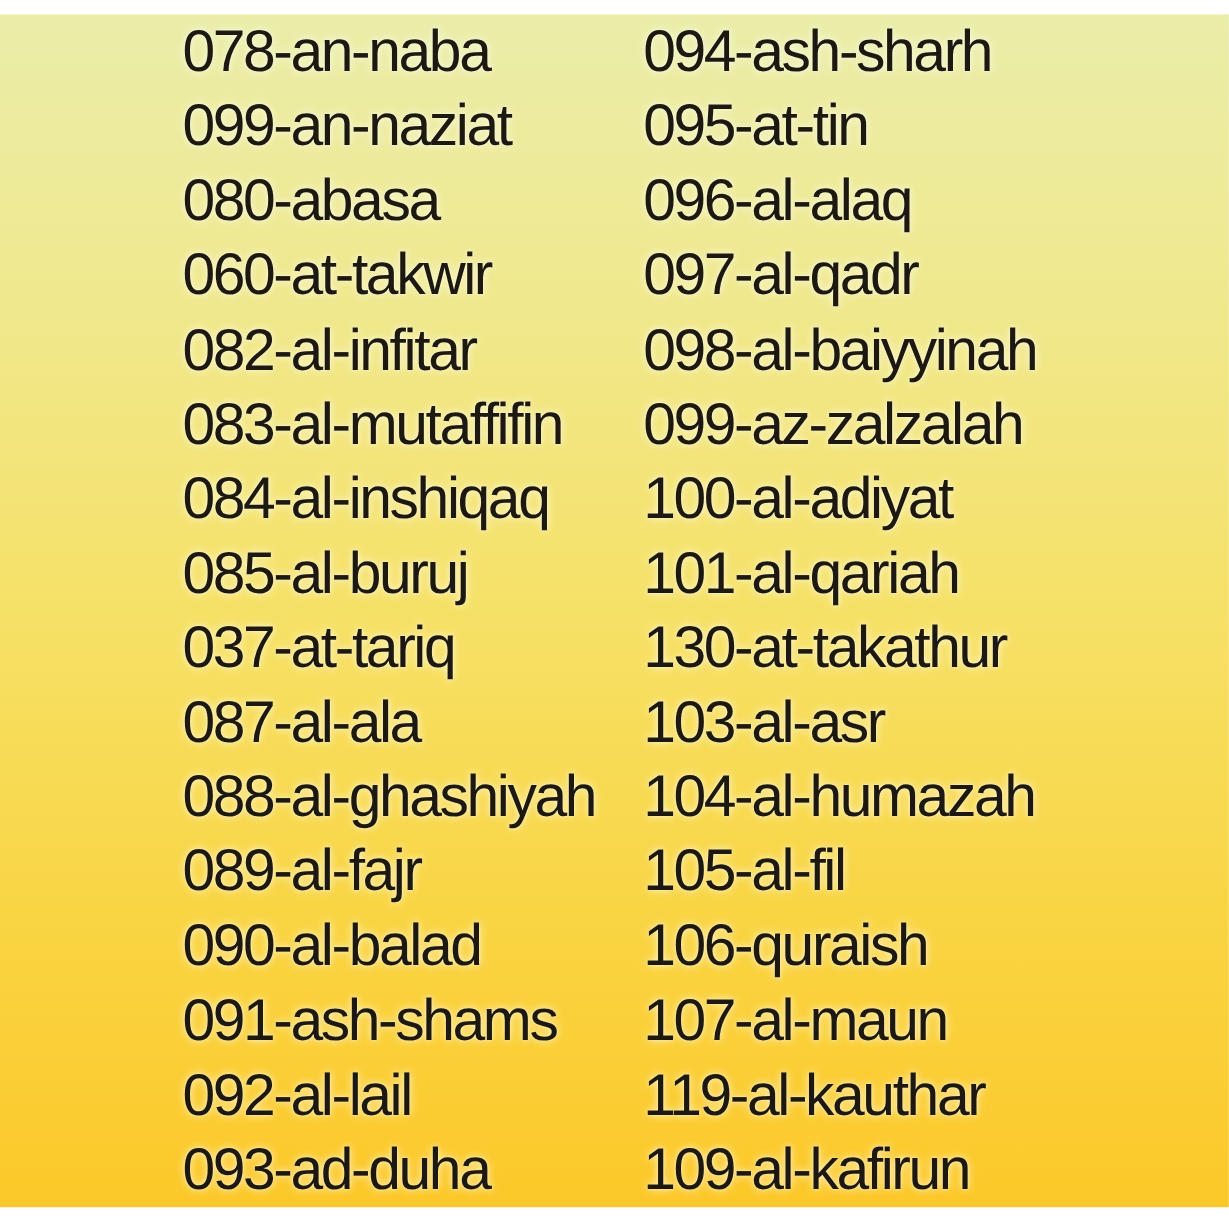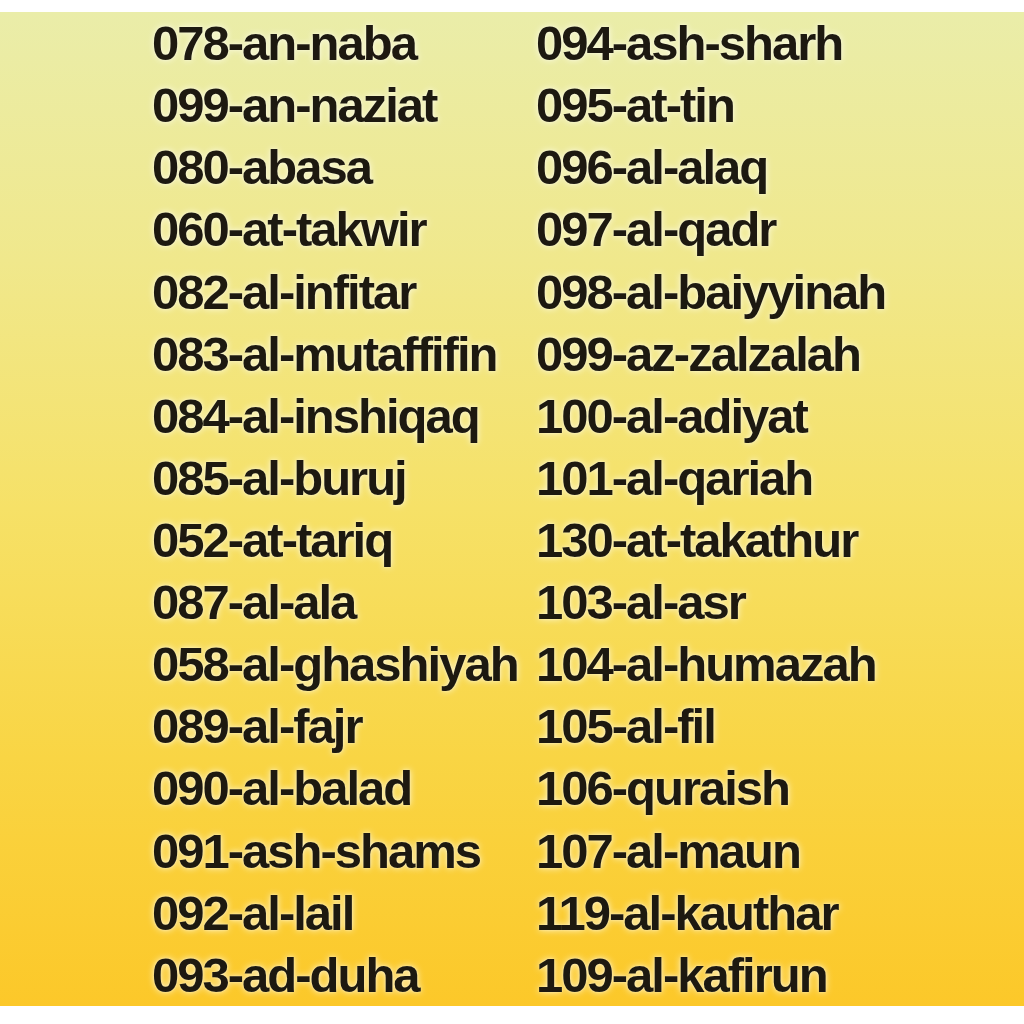--- a/index.html
+++ b/index.html
@@ -41,21 +41,21 @@
     flex-direction: column;
     justify-content: space-evenly;
   }
   .column.left  { left: 152px; width: 380px; }
   .column.right { left: 536px; width: 470px; }
   .item {
     height: 62px;
     display: flex;
     align-items: center;
     font-size: 49px;
-    font-weight: bold;
+    font-weight: normal;
     letter-spacing: -2px;
     color: var(--text);
     white-space: nowrap;
     text-shadow: 0 0 7px rgba(255,255,245,0.85), 0 0 2px rgba(255,255,240,0.5);
   }
 </style>
 </head>
 <body>
 
 <div class="poster">
@@ -71,25 +71,25 @@
       <div class="item">060-at-takwir</div>
 
       <div class="item">082-al-infitar</div>
 
       <div class="item">083-al-mutaffifin</div>
 
       <div class="item">084-al-inshiqaq</div>
 
       <div class="item">085-al-buruj</div>
 
-      <div class="item">052-at-tariq</div>
+      <div class="item">037-at-tariq</div>
 
       <div class="item">087-al-ala</div>
 
-      <div class="item">058-al-ghashiyah</div>
+      <div class="item">088-al-ghashiyah</div>
 
       <div class="item">089-al-fajr</div>
 
       <div class="item">090-al-balad</div>
 
       <div class="item">091-ash-shams</div>
 
       <div class="item">092-al-lail</div>
 
       <div class="item">093-ad-duha</div>

